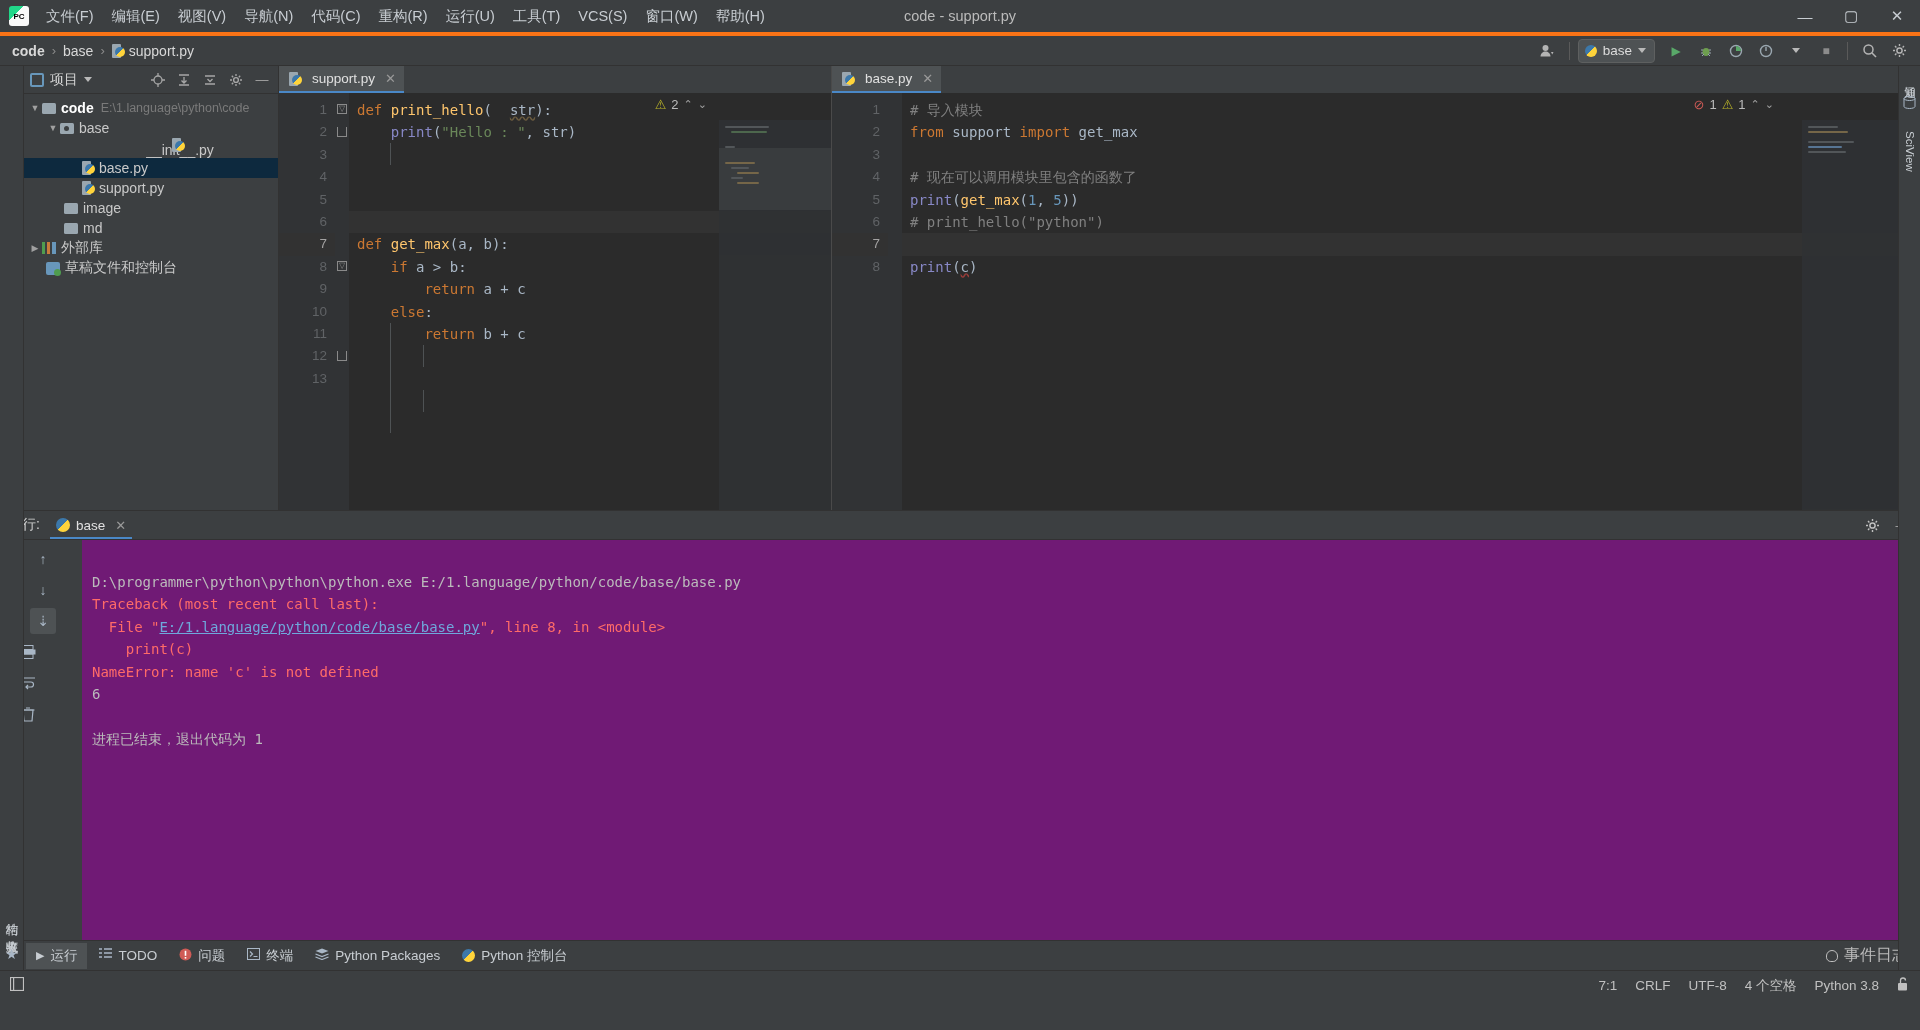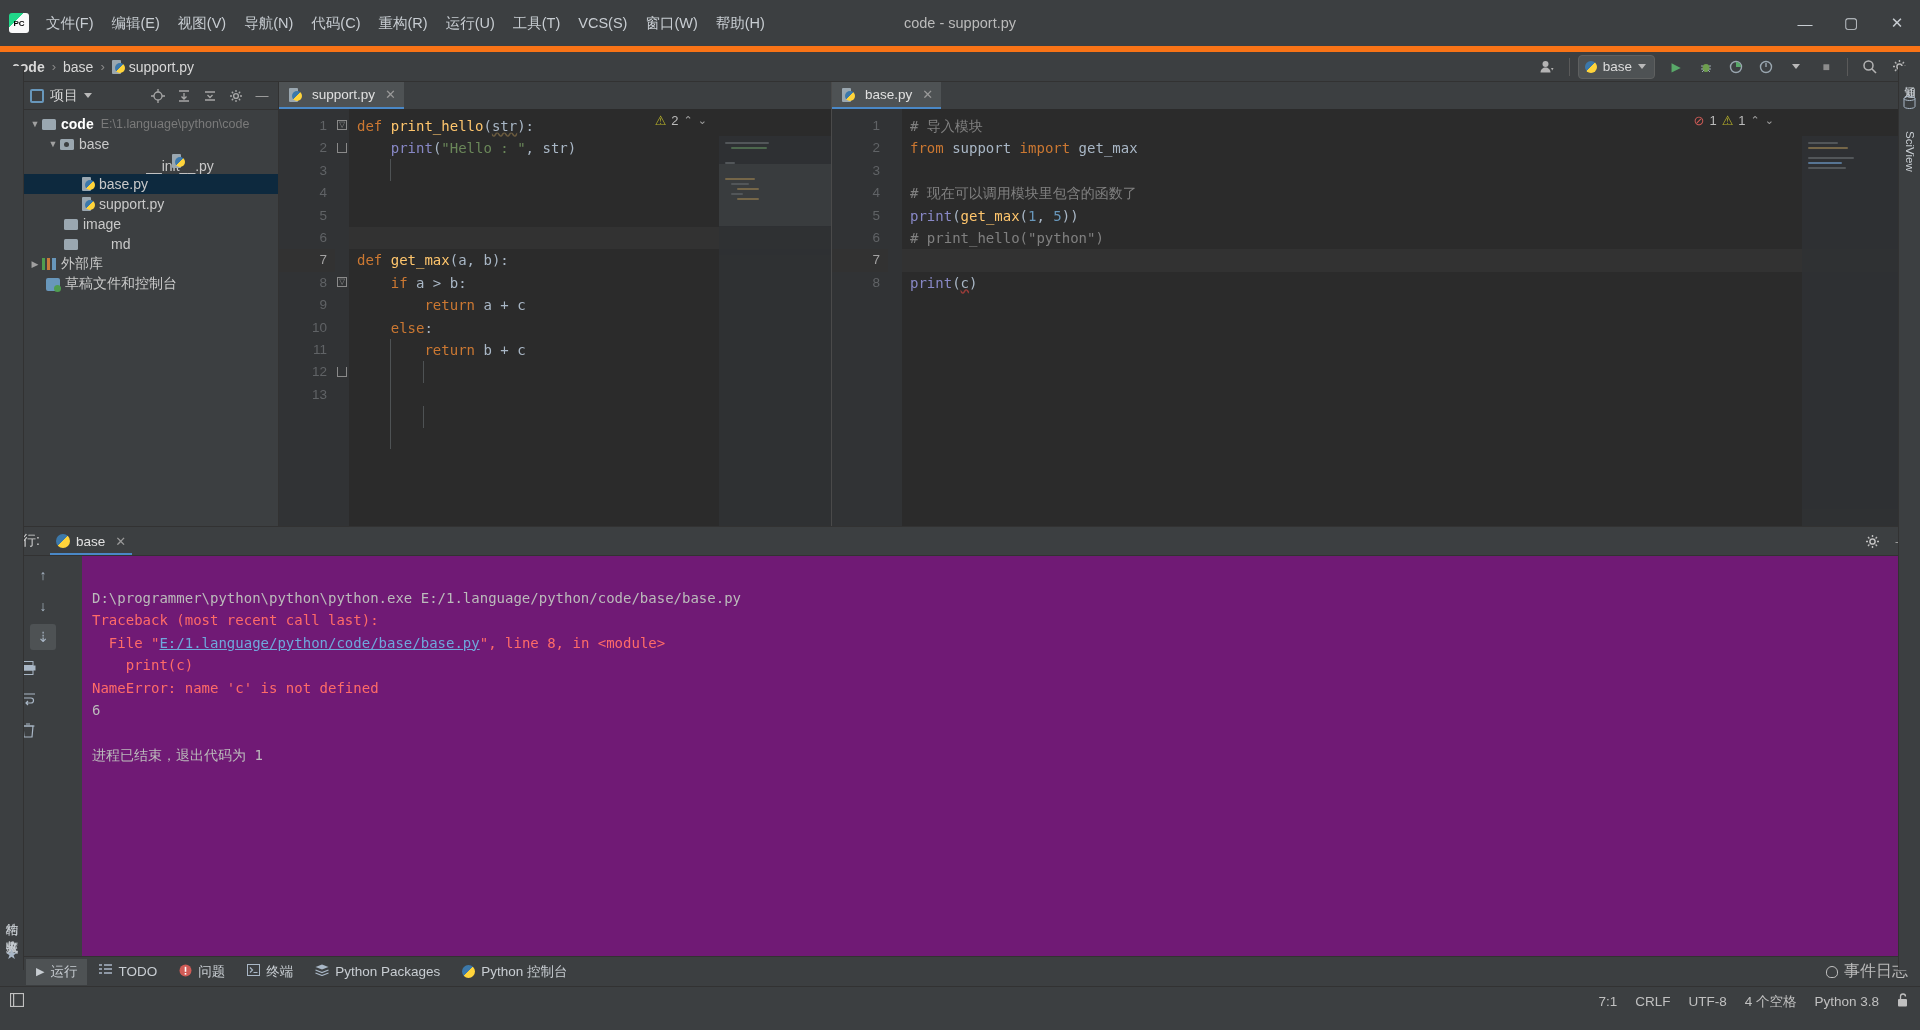--- a/index.html
+++ b/index.html
@@ -8,23 +8,23 @@
     background: #3c3f41;
     font-family: "Liberation Sans", sans-serif;
     color: #bbbbbb;
     overflow: hidden;
     position: relative;
   }
   .mono { font-family: "DejaVu Sans Mono", monospace; }
 
   
   #titlebar {
-    height: 52px; background: #3c3f41;
+    height: 36px; background: #3c3f41;
     display: flex; align-items: center;
-    border-bottom: 6px solid #f97316;
+    border-bottom: 4px solid #f97316;
     position: relative;
   }
   #app-logo {
     width: 20px; height: 20px; margin: 0 8px 0 9px;
     background: linear-gradient(135deg,#21d789 0%,#21d789 35%,#f9f9f9 36%,#f9f9f9 100%);
     border-radius: 3px; position: relative; flex: none;
   }
   #app-logo::after{
     content:"PC"; position:absolute; inset:0; display:flex;
     align-items:center; justify-content:center;
@@ -381,21 +381,21 @@
       <div class="trow" style="padding-left:58px;">
         <span class="py-icon"></span>
         <span class="tlabel">support.py</span>
       </div>
 
       <div class="trow" style="padding-left:40px;">
         <span class="folder"></span>
         <span class="tlabel">image</span>
       </div>
 
-      <div class="trow" style="padding-left:40px;gap:28px;">
+      <div class="trow" style="padding-left:40px;">
         <span class="folder"></span>
         <span class="tlabel">md</span>
       </div>
 
       <div class="trow" style="padding-left:4px;">
         <span class="arrow">▶</span>
         <span class="lib-ico"></span>
         <span class="tlabel">外部库</span>
       </div>
 
@@ -437,21 +437,21 @@
           <div class="foldmark" style="top:34px;border-top:none;"></div>
           <div class="foldmark" style="top:168px;">▽</div>
           <div class="foldmark" style="top:258px;border-top:none;"></div>
         </div>
         <div class="code-area mono">
           <div class="indent-guide" style="left:41px; top:50px; height:22px;"></div>
           <div class="indent-guide" style="left:41px; top:230px; height:110px;"></div>
           <div class="indent-guide" style="left:74px; top:252px; height:22px;"></div>
           <div class="indent-guide" style="left:74px; top:297px; height:22px;"></div>
 
-          <div class="cline"><span class="kw">def </span><span class="fn">print_hello</span><span class="plain">(</span><span class="plain" style="text-decoration:underline wavy #6b5b3e;">str</span><span class="plain">):</span></div>
+          <div class="cline"><span class="kw">def </span><span class="fn">print_hello</span><span class="plain">(</span><span class="plain" style="text-decoration:underline wavy #6b5b3e;margin-left:18px;">str</span><span class="plain">):</span></div>
           <div class="cline"><span class="plain">    </span><span class="builtin">print</span><span class="plain">(</span><span class="str">"Hello : "</span><span class="plain">, str)</span></div>
           <div class="cline"></div>
           <div class="cline"></div>
           <div class="cline"></div>
           <div class="cline cur"></div>
           <div class="cline"><span class="kw">def </span><span class="fn">get_max</span><span class="plain">(a, b):</span></div>
           <div class="cline"><span class="plain">    </span><span class="kw">if </span><span class="plain">a &gt; b:</span></div>
           <div class="cline"><span class="plain">        </span><span class="kw">return </span><span class="plain">a + c</span></div>
           <div class="cline"><span class="plain">    </span><span class="kw">else</span><span class="plain">:</span></div>
           <div class="cline"><span class="plain">        </span><span class="kw">return </span><span class="plain">b + c</span></div>

